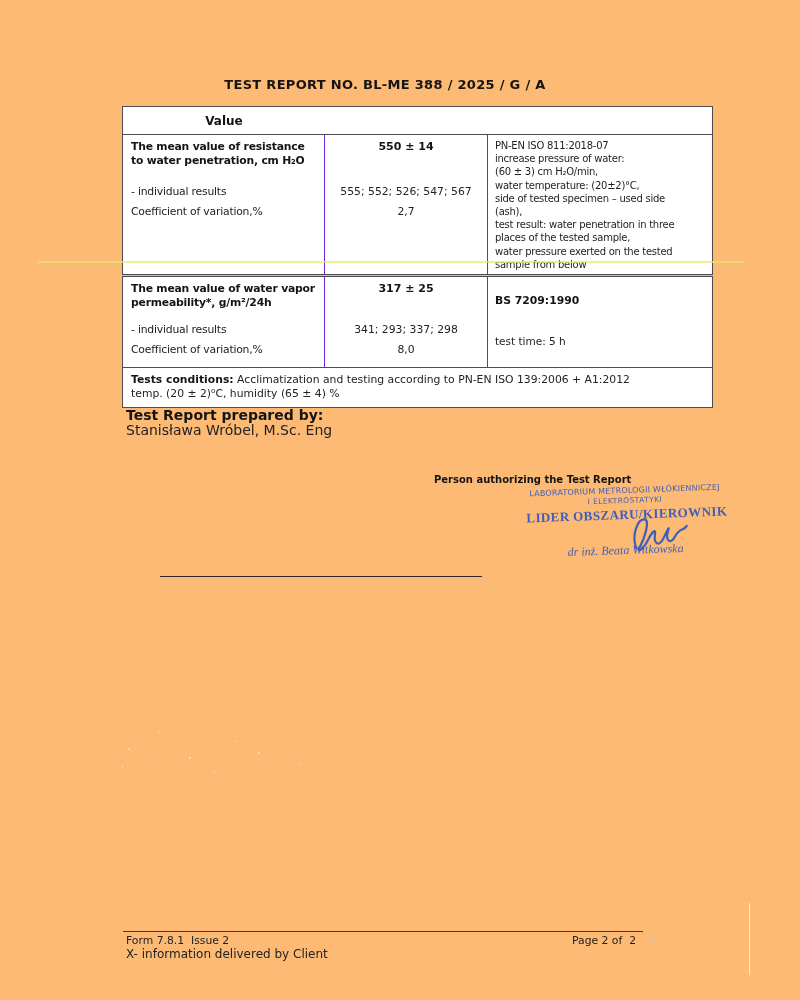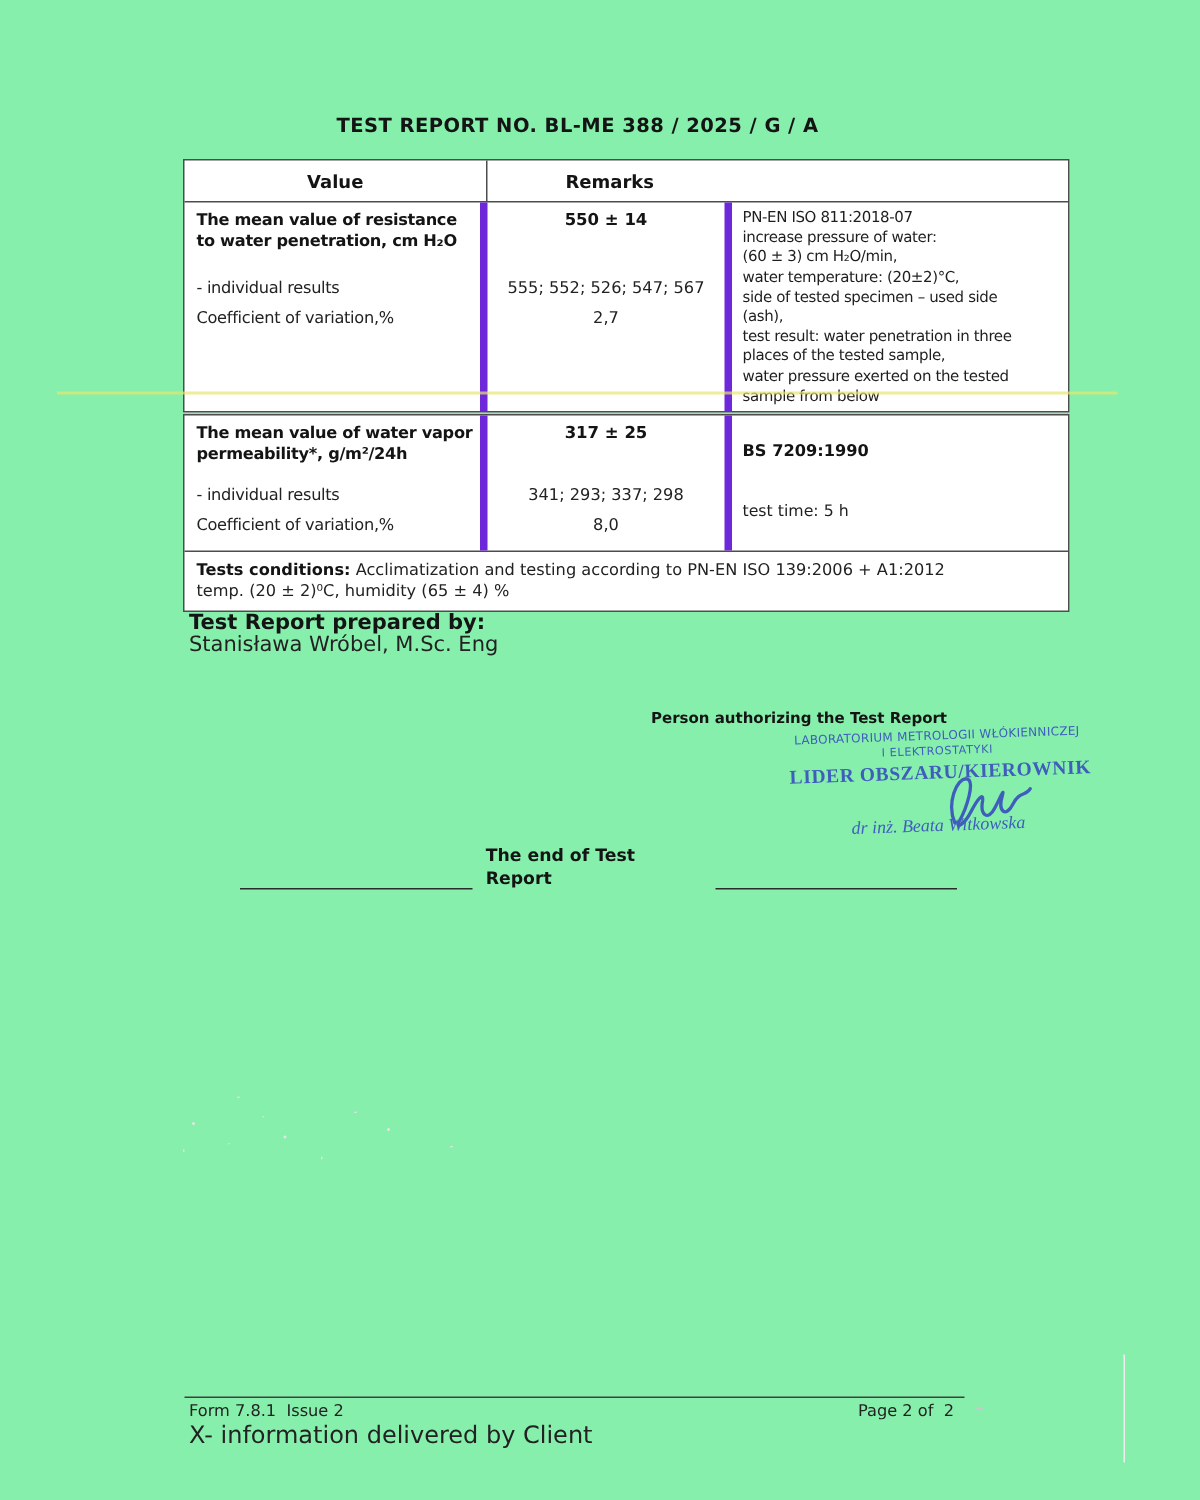--- a/index.html
+++ b/index.html
@@ -1,33 +1,33 @@
 <!DOCTYPE html>
 <html style="--stamp_blue: #3f5ebc; --highlight_yellow: #e7e76d;"><head>
 <meta charset="utf-8">
 <style>
   html,body{margin:0;padding:0;background:#f2f2f2;}
   .page{
-    position:relative;width:800px;height:1000px;background:#86efac;
+    position:relative;width:800px;height:1000px;background:#fdba74;
     font-family:"DejaVu Sans","Liberation Sans",sans-serif;color:#222;overflow:hidden;
   }
   .report-title{
     position:absolute;top:77px;left:0;width:770px;text-align:center;
     font-size:13px;font-weight:bold;color:#141414;letter-spacing:.3px;
   }
   
   .tbl{position:absolute;left:122px;width:589px;border:1px solid #4d4d4d;background:#fff;}
   .tblA{top:106px;}
   .tblB{top:276px;}
   .hdr-row{display:grid;grid-template-columns:202px 163px 1fr;border-bottom:1px solid #4d4d4d;}
   .hdr-cell{padding:7px 4px 6px;text-align:center;font-weight:bold;font-size:12px;color:#141414;}
   .hdr-cell:not(:last-child){border-right:1px solid #4d4d4d;}
   .sec-row{display:grid;grid-template-columns:202px 163px 1fr;}
   .cell{padding:5px 4px 4px 8px;}
-  .cell:not(:last-child){border-right:5px solid #6d28d9;}
+  .cell:not(:last-child){border-right:1px solid #6d28d9;}
   .param-cell{font-size:10.8px;letter-spacing:-.2px;}
   .value-cell{text-align:center;font-size:11px;padding-left:4px;}
   .b1{min-height:38px;margin-bottom:7px;white-space:pre-line;line-height:14px;}
   .b1.bold{font-weight:bold;color:#141414;}
   .row-line{margin-bottom:6px;font-size:10.8px;line-height:14px;}
   .sec1{min-height:134px;}
   .sec2{min-height:76px;}
   .sec2 .b1{min-height:34px;}
   .remarks-cell{font-size:10px;line-height:13.2px;letter-spacing:-.25px;
     white-space:pre-line;padding:4px 5px 3px 7px;color:#1e1e1e;}
@@ -56,38 +56,37 @@
     font-size:12px;white-space:nowrap;}
   
   .end-marker{position:absolute;left:160px;top:563px;width:478px;display:flex;align-items:flex-end;}
   .end-rule{border-bottom:1.6px solid #2b2b2b;height:13px;}
   .end-rule.l{width:158px;}
   .end-rule.r{width:164px;}
   .end-label{font-size:11.5px;font-weight:bold;color:#141414;padding:0 9px;line-height:15px;}
   
   .footer-rule{position:absolute;left:123px;top:931px;width:520px;height:1px;background:#3f3f3f;}
   .footer-form{position:absolute;left:126px;top:934px;font-size:10.8px;white-space:pre;}
-  .footer-note{position:absolute;left:126px;top:947px;font-size:16px;}
+  .footer-note{position:absolute;left:126px;top:947px;font-size:12px;}
   .footer-page{position:absolute;left:572px;top:934px;font-size:10.8px;white-space:pre;}
   .page-mark{position:absolute;left:651px;top:938px;width:4px;height:2px;background:#c9c9c9;transform:rotate(18deg);}
   .edge-line{position:absolute;left:749px;top:903px;width:1px;height:72px;background:#ededed;}
   
   .speck{position:absolute;border-radius:50%;background:#e4e4e4;}
 </style>
 </head>
 <body>
 
 <div class="page">
 
   <div class="report-title">TEST REPORT NO. BL-ME  388 / 2025 / G / A</div>
 
   <div class="tbl tblA">
     <div class="hdr-row">
       <div class="hdr-cell">Value</div>
-      <div class="hdr-cell">Remarks</div>
     </div>
     <div class="sec-row sec1">
       <div class="cell param-cell">
         <div class="b1 bold">The mean value of resistance
 to water penetration, cm H₂O</div>
         <div class="row-line">- individual results</div>
         <div class="row-line">Coefficient of variation,%</div>
       </div>
       <div class="cell value-cell">
         <div class="b1 bold">550 ± 14</div>
@@ -143,21 +142,20 @@
     <div class="s2">I ELEKTROSTATYKI</div>
     <div class="s3">LIDER OBSZARU/KIEROWNIK</div>
     <svg class="sig-svg" width="62" height="40" viewBox="0 0 62 40">
       <path d="M7,35 C2,22 9,5 16,6 C22,7 15,26 10,34 C7,39 13,37 18,28 C23,19 27,15 26,21 C24,30 29,35 34,26 C39,17 41,12 39,19 C36,28 41,33 46,24 C51,15 55,19 58,14" fill="none" stroke="#3f5ebc" stroke-width="2.2" stroke-linecap="round"></path>
     </svg>
     <div class="signer">dr inż. Beata Witkowska</div>
   </div>
 
   <div class="end-marker">
     <div class="end-rule l"></div>
-    <div class="end-label">The end of Test Report</div>
     <div class="end-rule r"></div>
   </div>
 
   <div>
     <div class="speck" style="left:128px;top:748px;width:2px;height:2px;"></div>
     <div class="speck" style="left:158px;top:731px;width:2px;height:1px;"></div>
     <div class="speck" style="left:189px;top:757px;width:2px;height:2px;"></div>
     <div class="speck" style="left:214px;top:771px;width:1px;height:2px;"></div>
     <div class="speck" style="left:236px;top:741px;width:2px;height:1px;"></div>
     <div class="speck" style="left:152px;top:762px;width:1px;height:1px;"></div>

